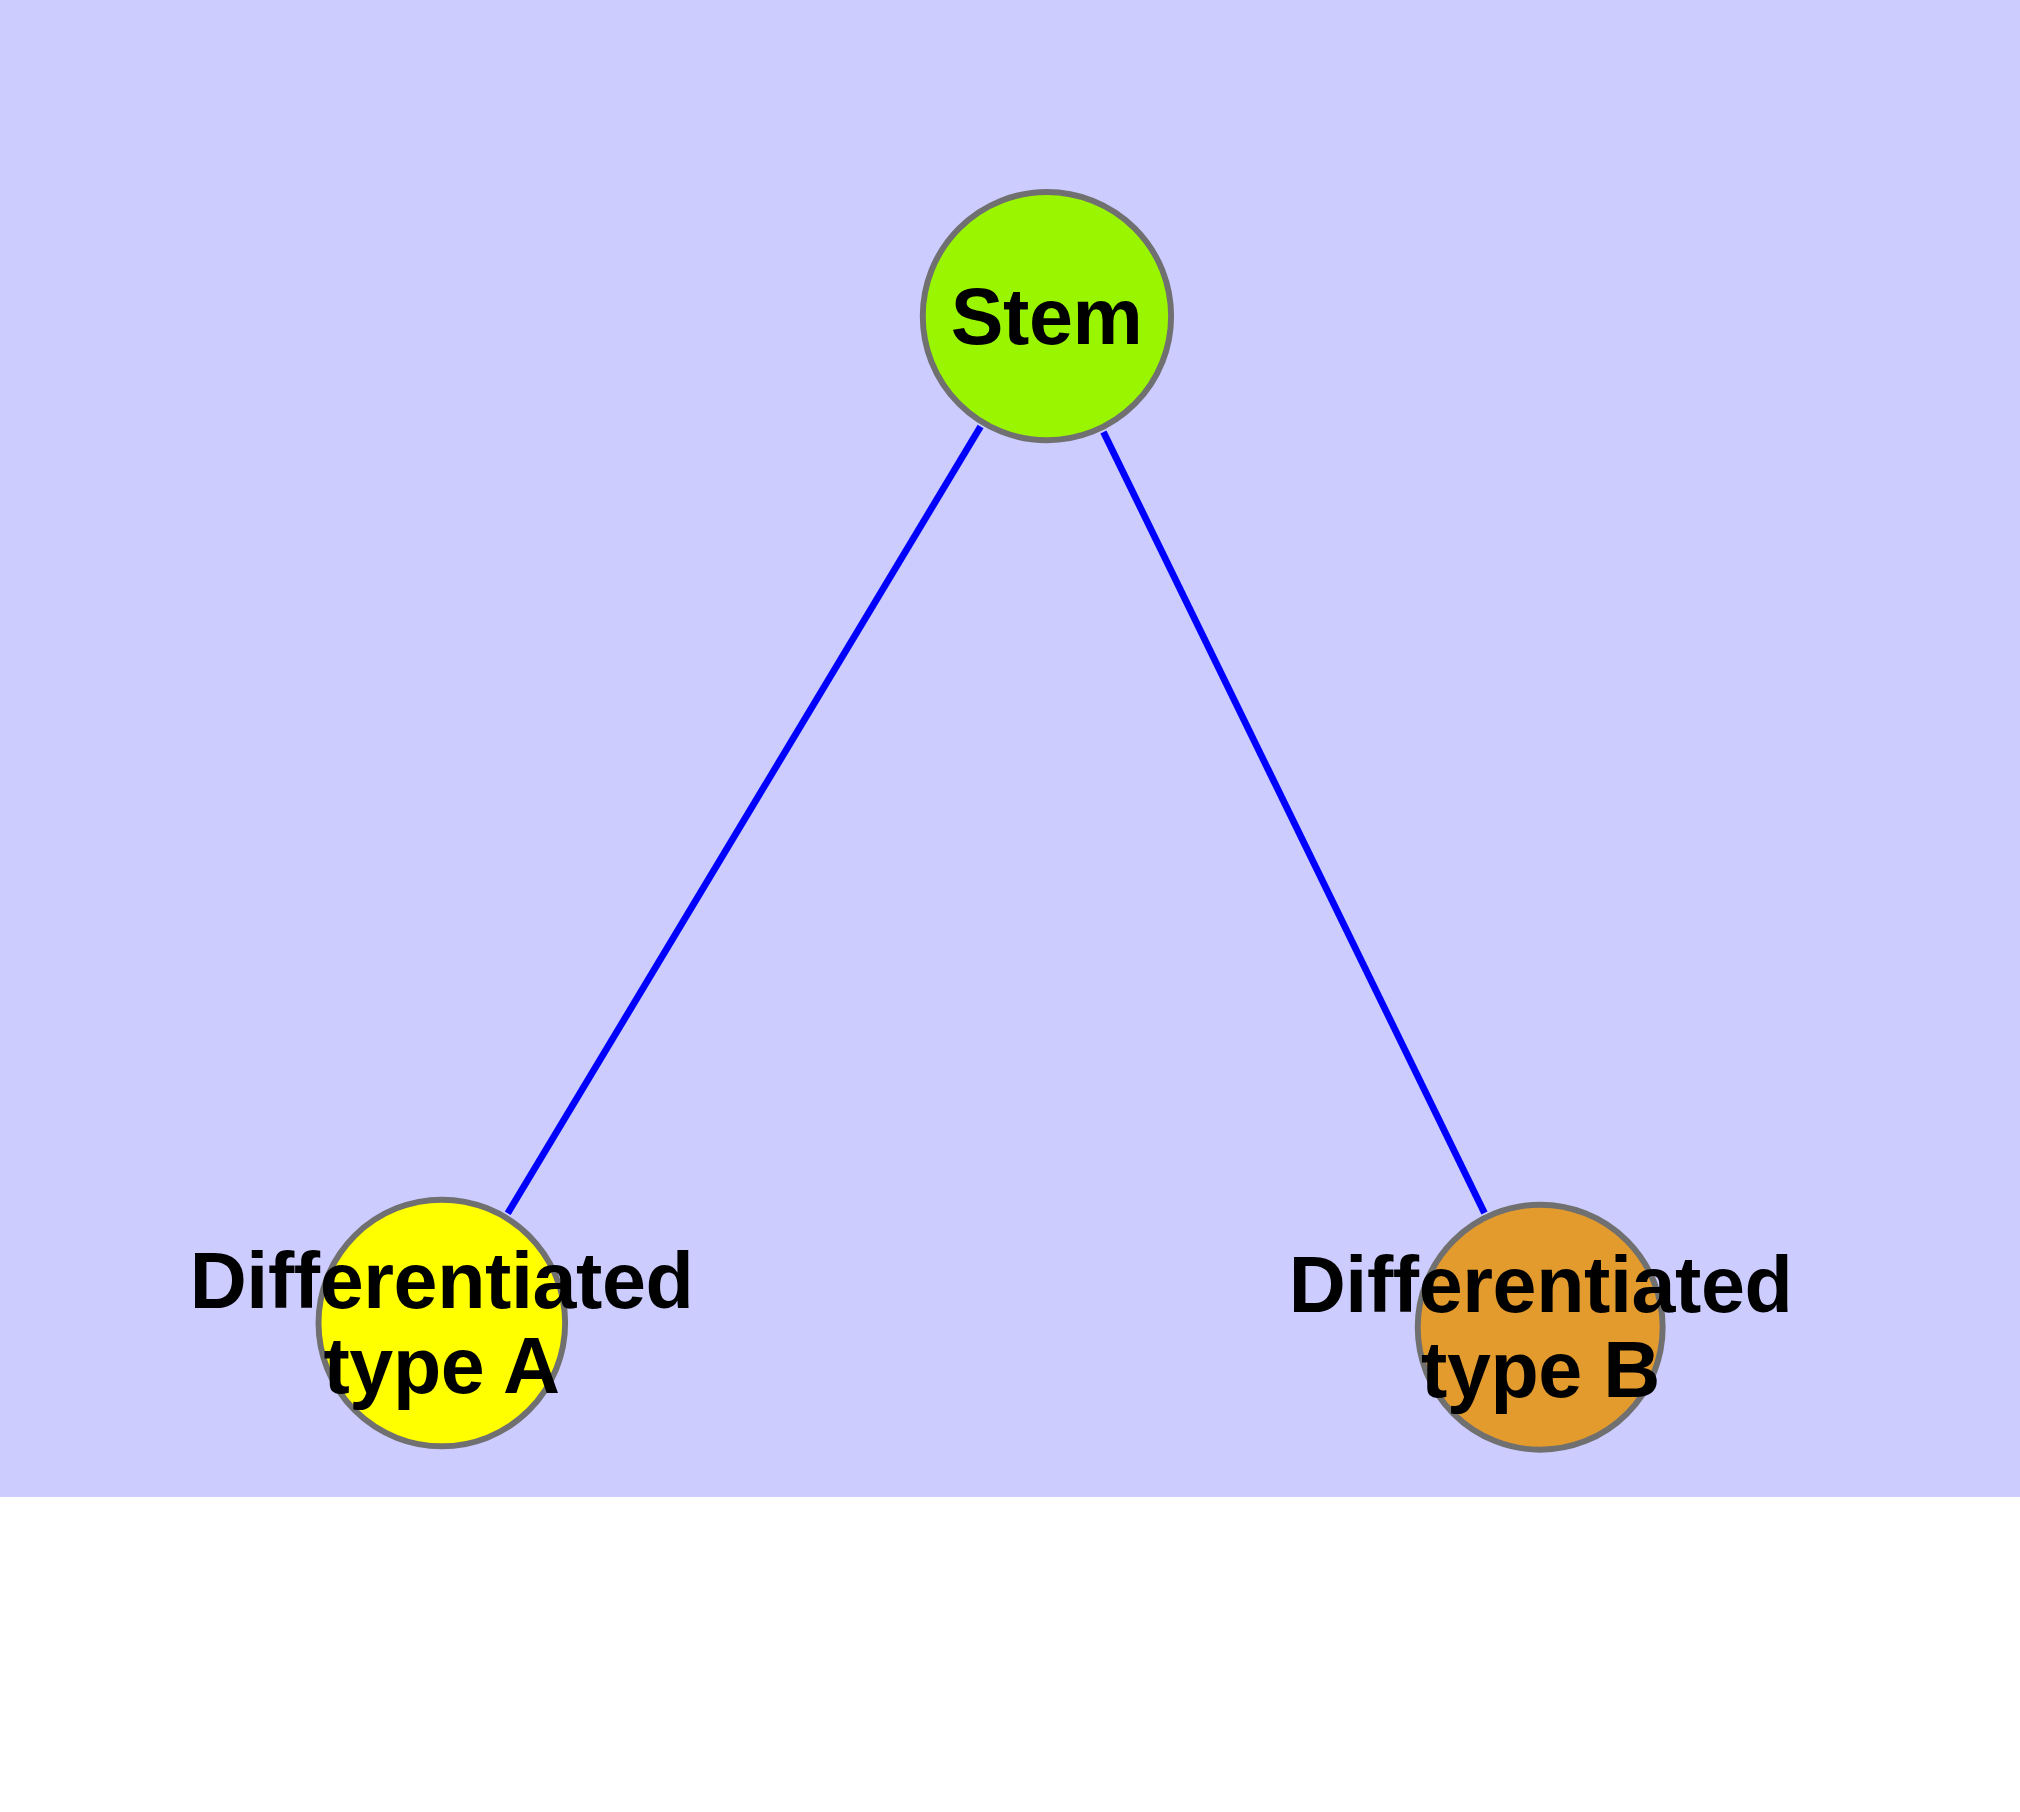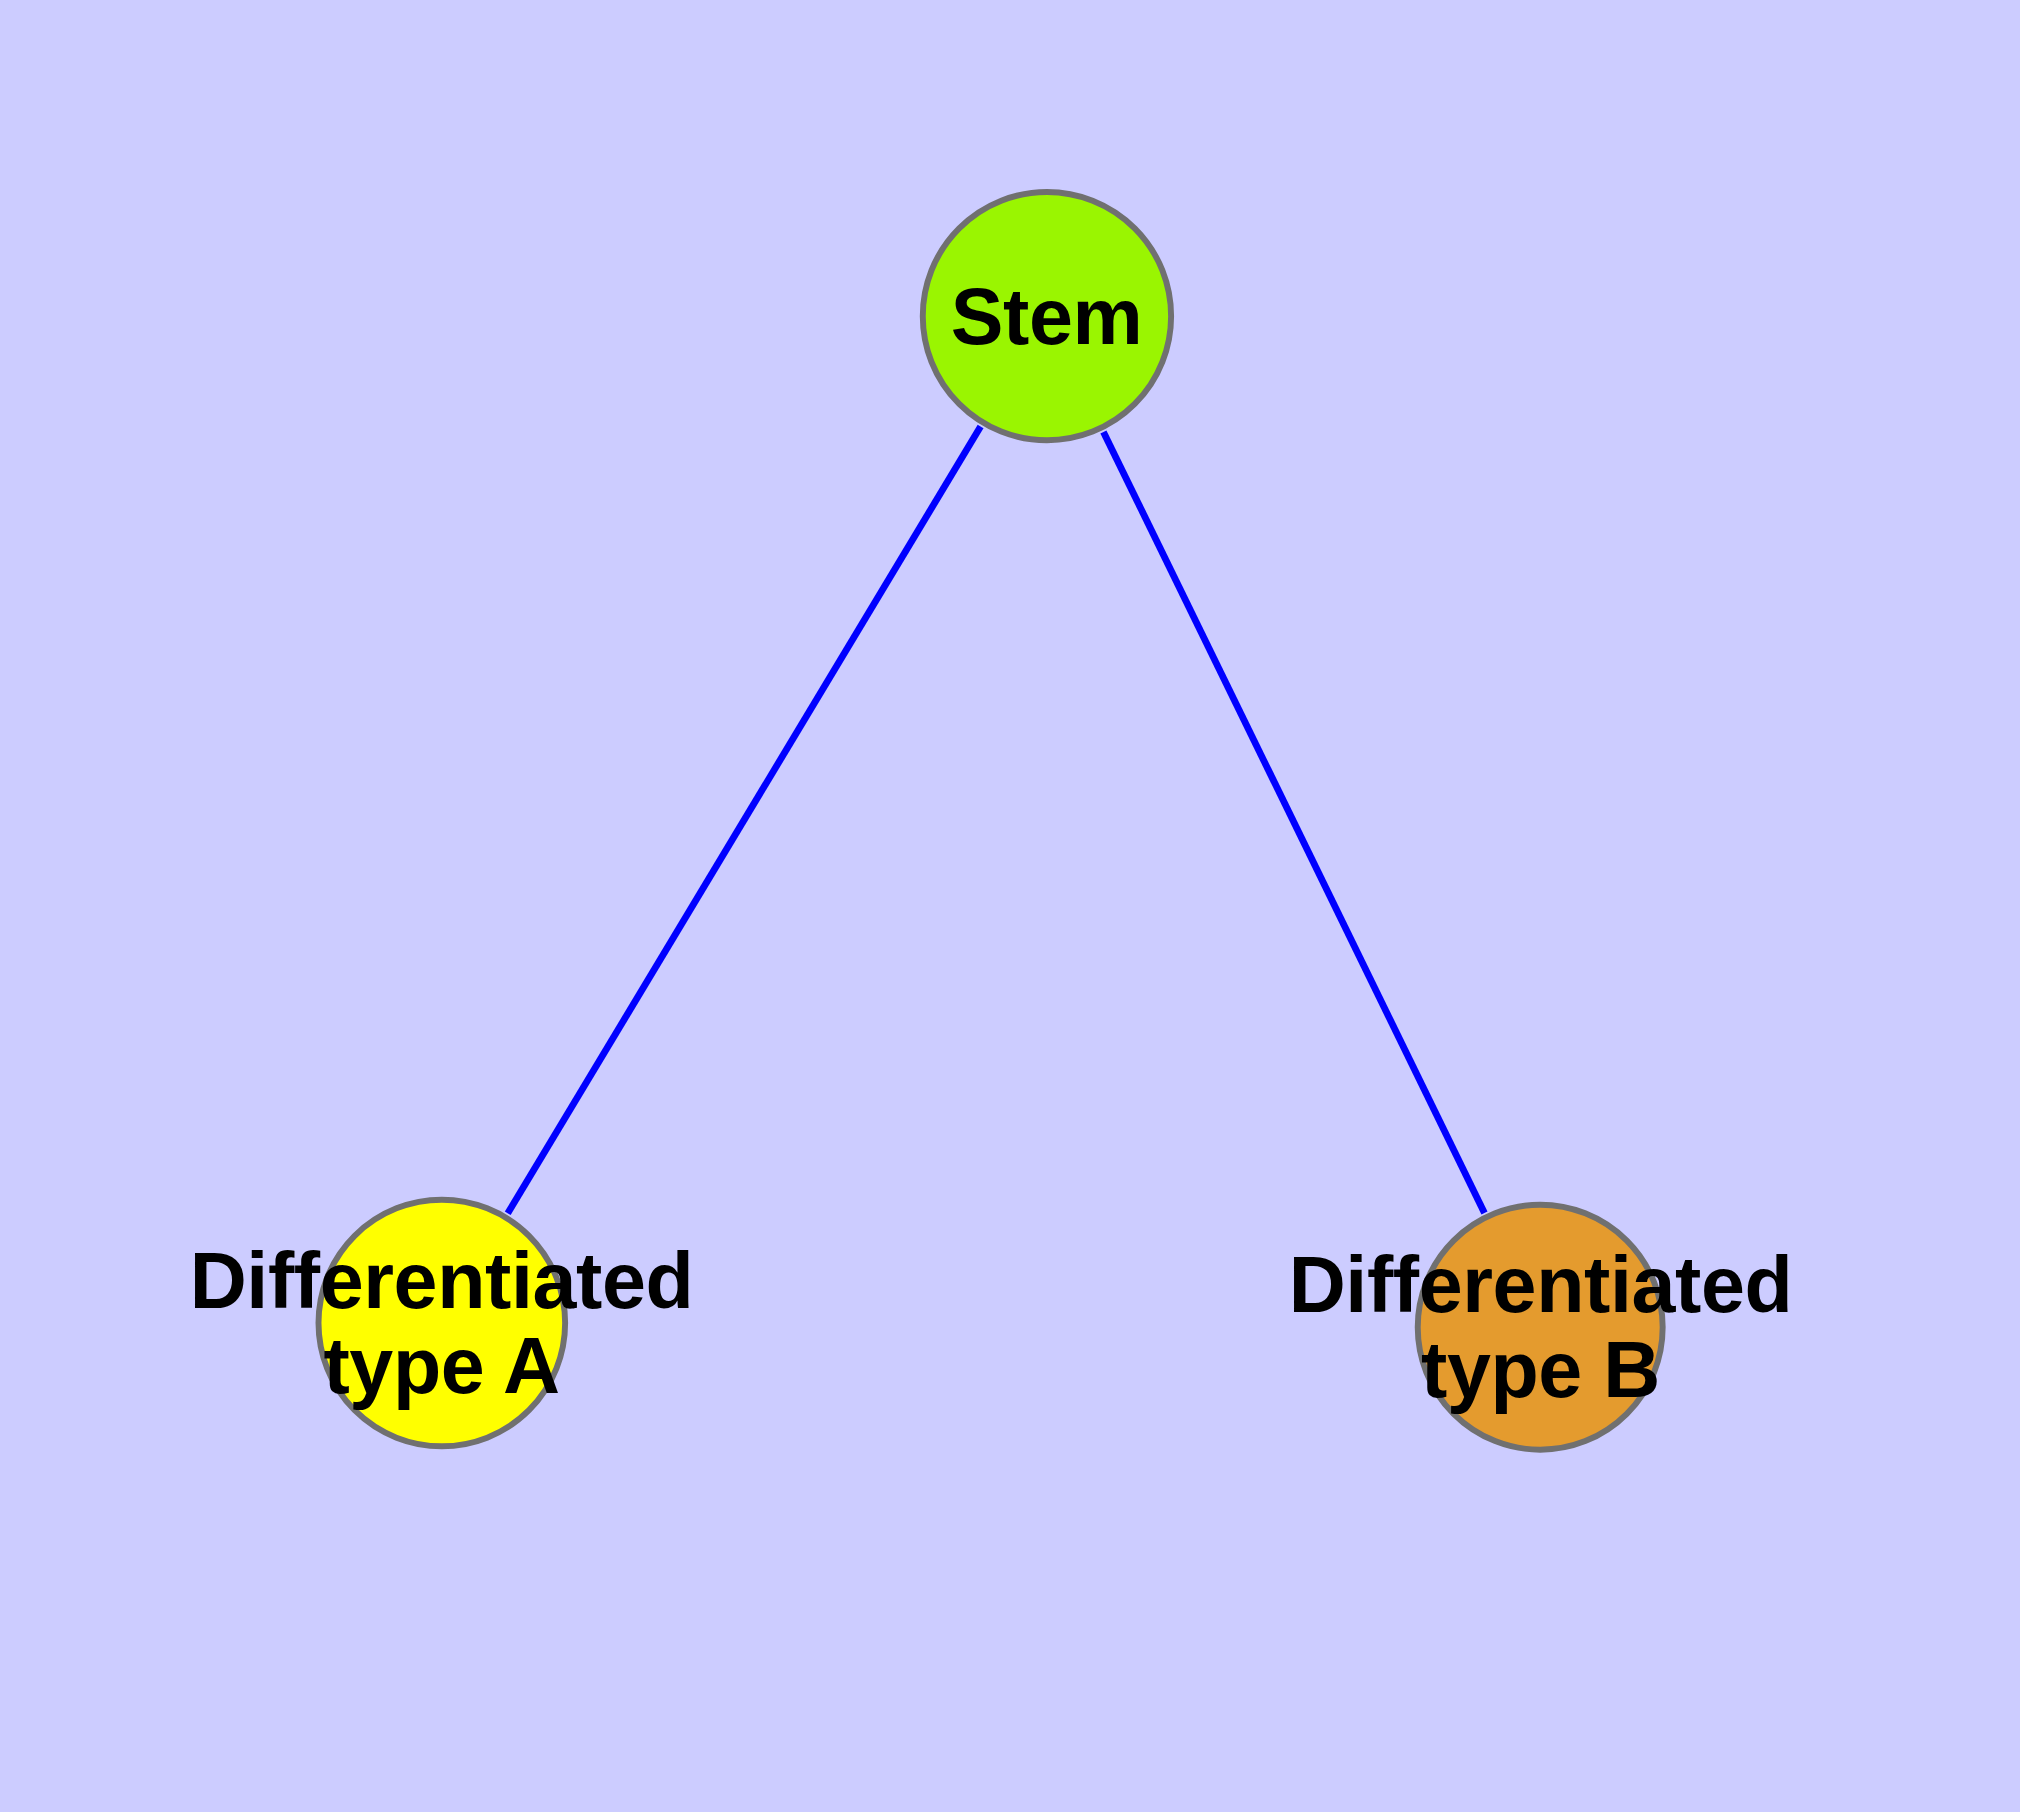--- a/index.html
+++ b/index.html
@@ -41,21 +41,21 @@
   .node-label.stem {
     font-size: 79px;
   }
   .node-label.diff {
     font-size: 79px;
   }
 </style>
 </head>
 <body>
 
-<div id="canvas" style="width: 2021px; height: 1812px;">
+<div id="canvas" style="width: 2021px; height: 1497px;">
 
   <div id="canvas-bg" style="background: rgb(204, 204, 255);"></div>
 
   <svg id="graph-svg" viewBox="0 0 2384 2138" style="width: 2021px; height: 1812px;">
     <g>
       <line id="edge-stem-diff-a" x1="1156.6999043731682" y1="503.2808313790981" x2="598.7849634187605" y2="1431.5762793536592" stroke="#0000FF" stroke-width="8" stroke-linecap="butt"></line>
       <line id="edge-stem-diff-b" x1="1301.644904203834" y1="509.6106026033916" x2="1751.232002430427" y2="1431.1869053256003" stroke="#0000FF" stroke-width="8" stroke-linecap="butt"></line>
     </g>
     <g>
       <circle id="node-stem" cx="1235" cy="373" r="146.5" fill="#9AF501" stroke="#707070" stroke-width="7"></circle>

